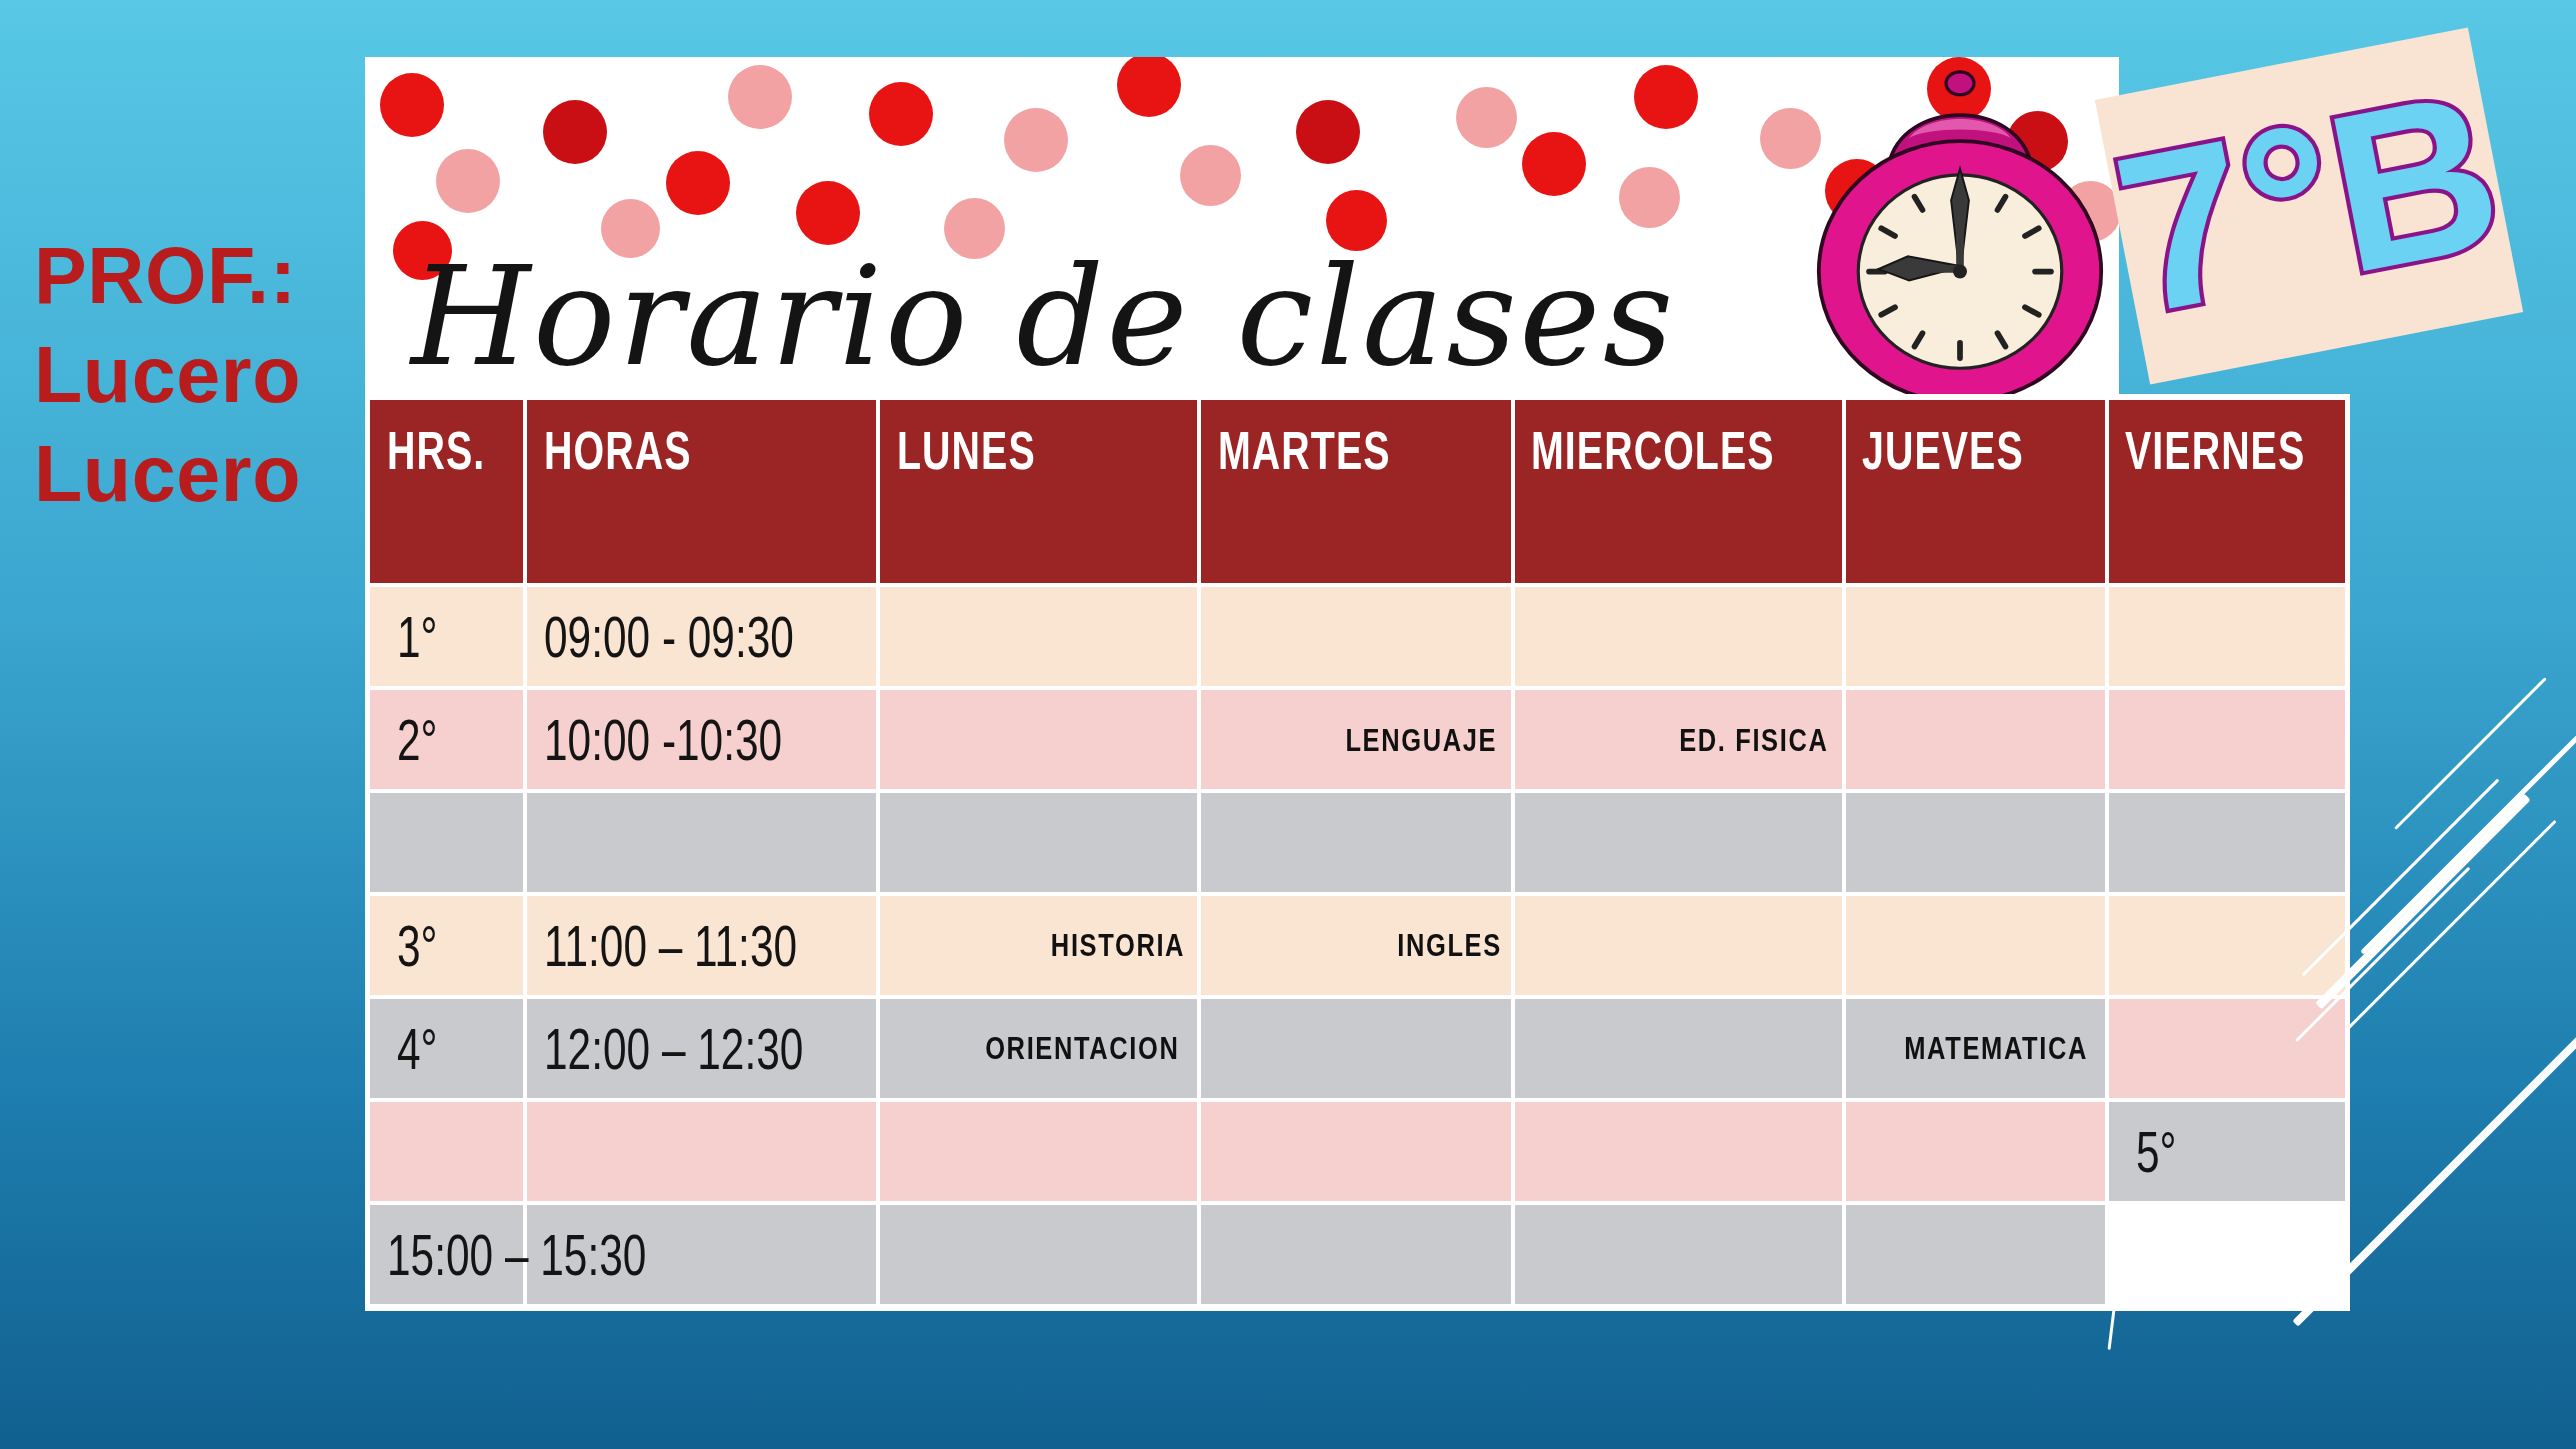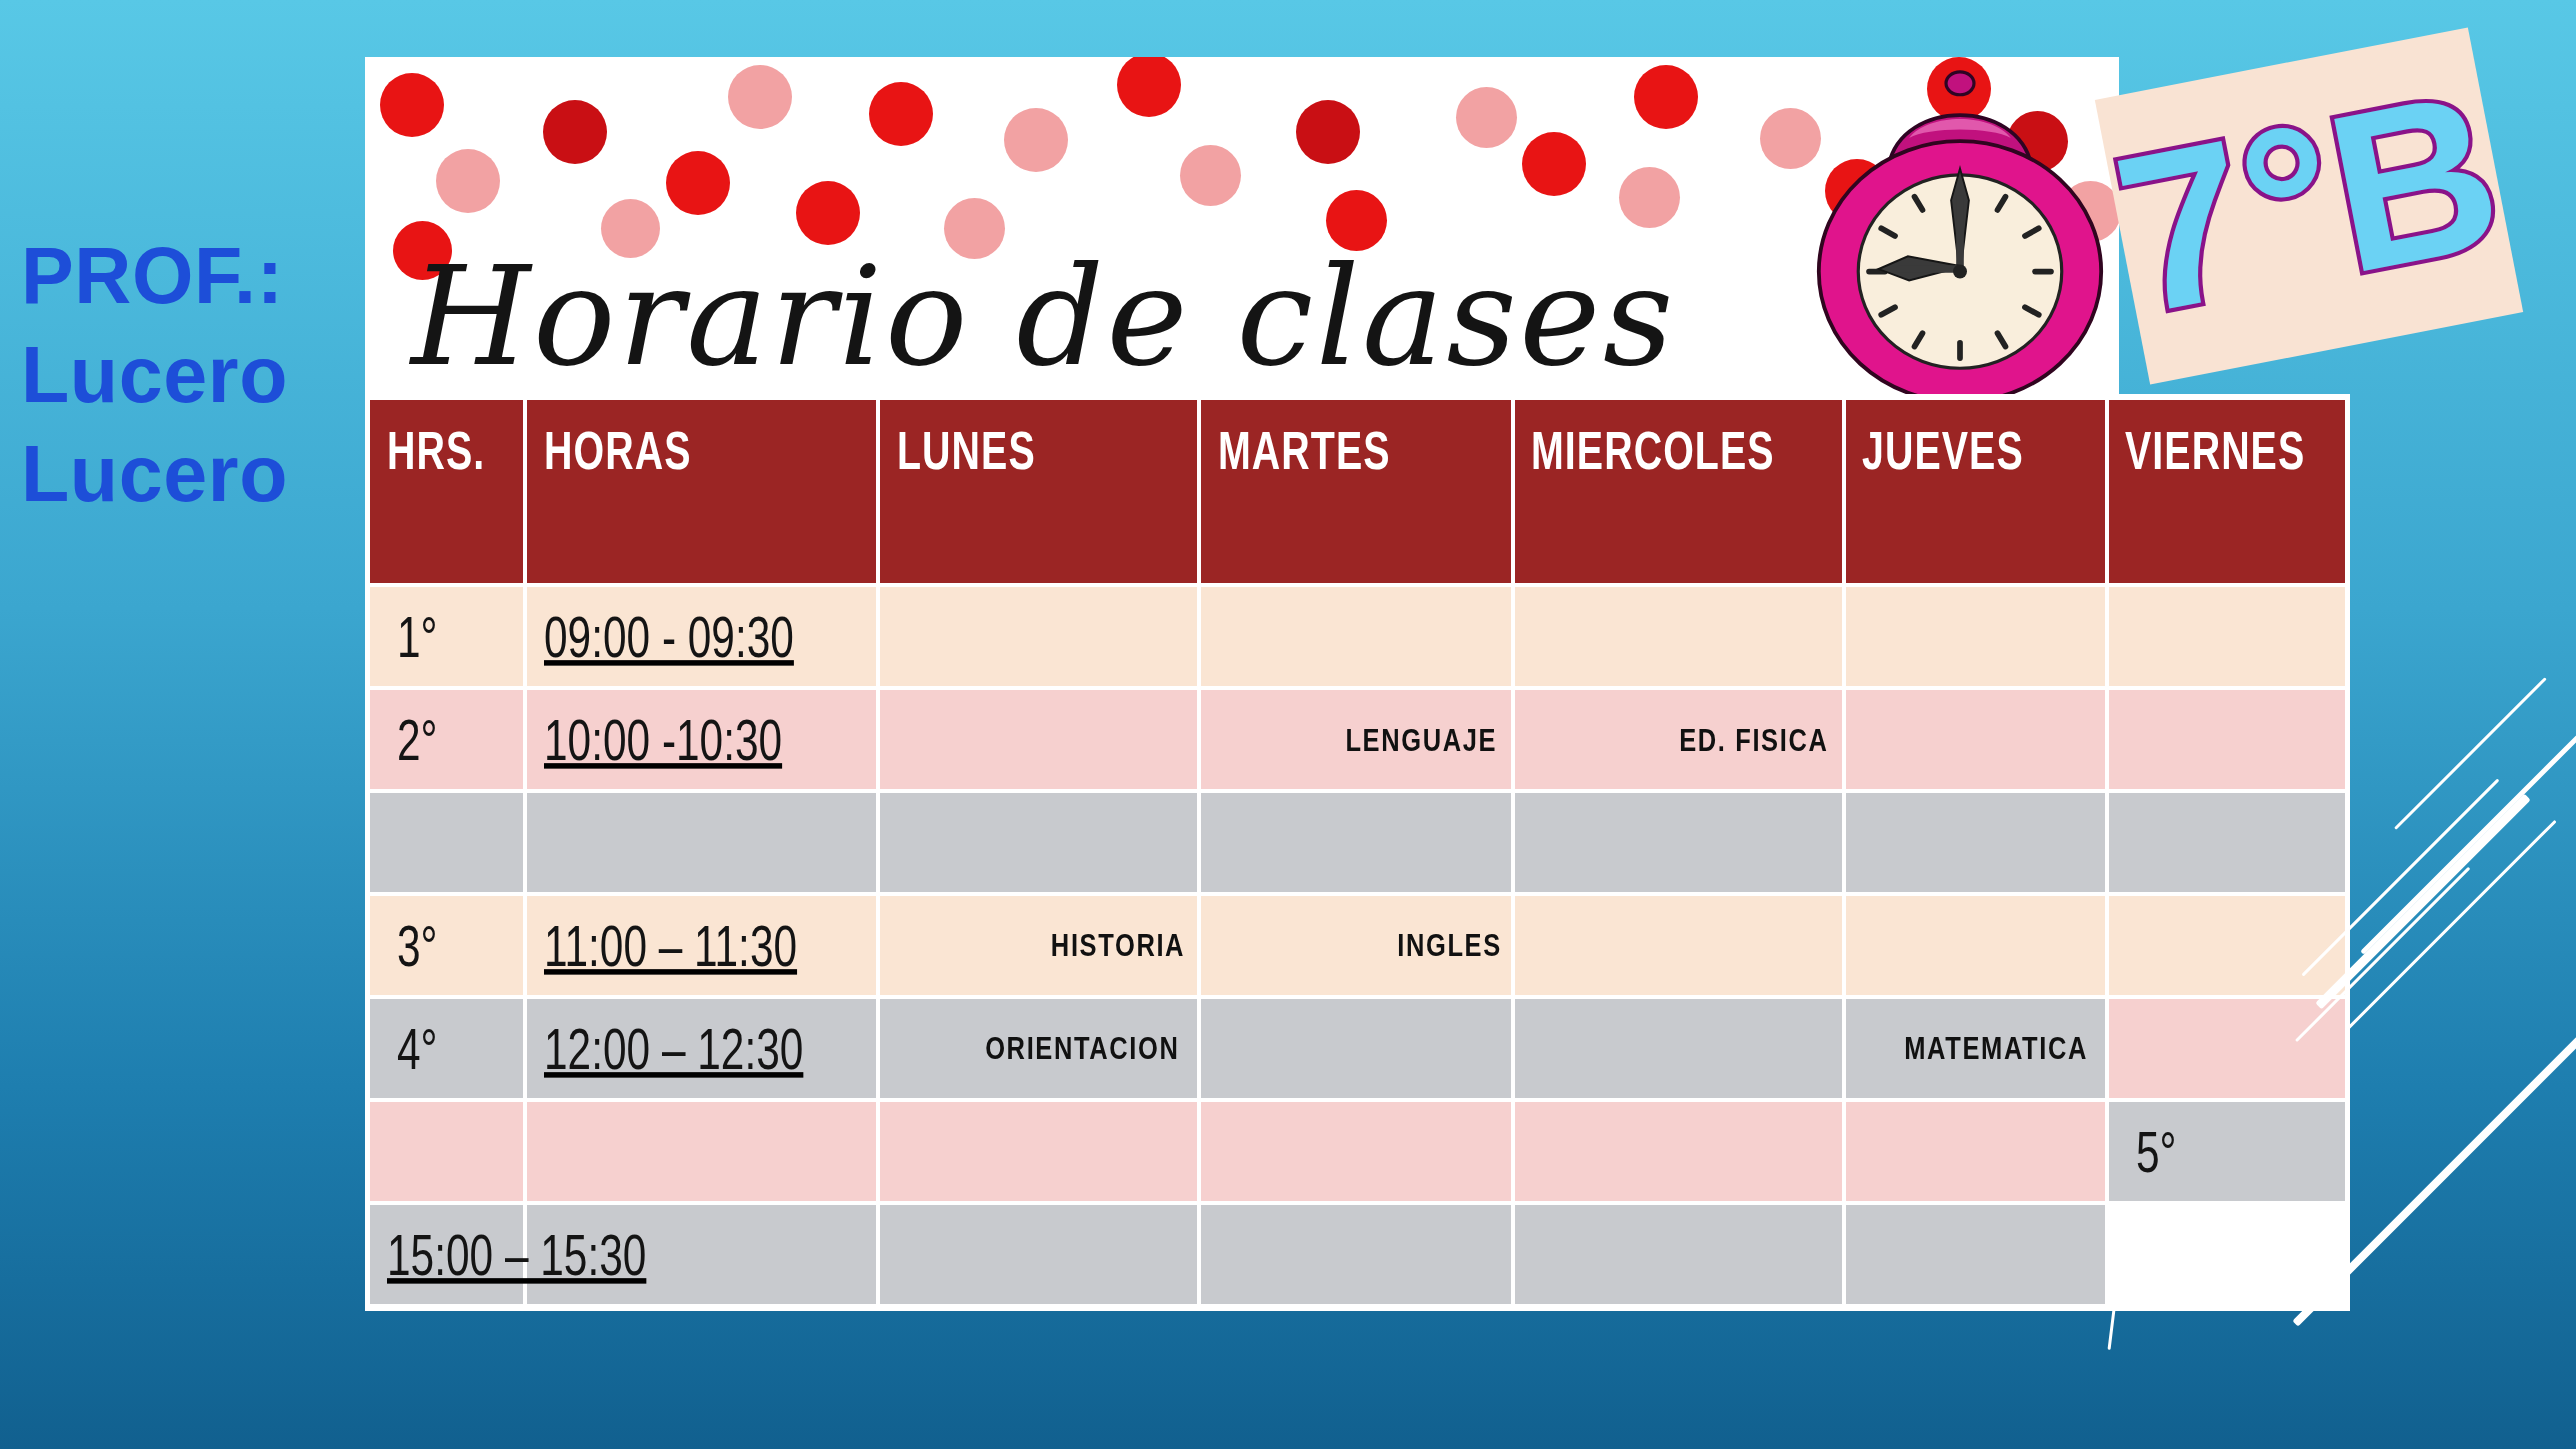--- a/index.html
+++ b/index.html
@@ -5,22 +5,22 @@
   html,body{margin:0;padding:0;}
   body{
     width:2576px;height:1449px;overflow:hidden;position:relative;
     font-family:"Liberation Sans",sans-serif;
     background:linear-gradient(180deg,var(--bg-top,#58C8E6) 0%,#3BA6CF 42%,#1E7EAF 75%,var(--bg-bottom,#11608F) 100%);
   }
   .slide{position:absolute;inset:0;}
 
   
   .prof{
-    position:absolute;left:21px;top:227px;width:341px;
-    font-size:79px;font-weight:bold;color:#1d4ed8;line-height:1.25;
+    position:absolute;left:34px;top:227px;width:341px;
+    font-size:79px;font-weight:bold;color:#b91c1c;line-height:1.25;
     letter-spacing:0.6px;
   }
   .prof div{white-space:nowrap;}
 
   
   .banner{
     position:absolute;left:365px;top:57px;width:1754px;height:337px;
     background:#ffffff;overflow:hidden;
   }
   .dot{position:absolute;border-radius:50%;}
@@ -64,21 +64,21 @@
   .htext{
     display:inline-block;color:#ffffff;font-weight:bold;font-size:48px;
     letter-spacing:1.3px;transform:scale(0.82,1.12);transform-origin:left top;
     white-space:nowrap;
   }
   .cell{height:99px;display:flex;align-items:center;}
   .tone-peach{background:var(--peach,#FAE5D3);}
   .tone-pink{background:var(--pink,#F6D0CF);}
   .tone-gray{background:var(--gray,#C8CACE);}
   .period-cell{padding-left:27px;}
-  .time-cell{padding-left:16.7px;text-decoration:underline;}
+  .time-cell{padding-left:16.7px;}
   .ptext,.ttext{
     display:inline-block;font-size:53px;font-weight:400;color:#141414;
     transform:scale(0.80,1.10);transform-origin:left center;white-space:nowrap;
   }
   .subject-cell{justify-content:flex-end;}
   .stext{
     display:inline-block;font-size:30px;font-weight:bold;color:#111111;
     letter-spacing:1.9px;transform:scale(0.85,1.05);transform-origin:center center;
     white-space:nowrap;
   }

